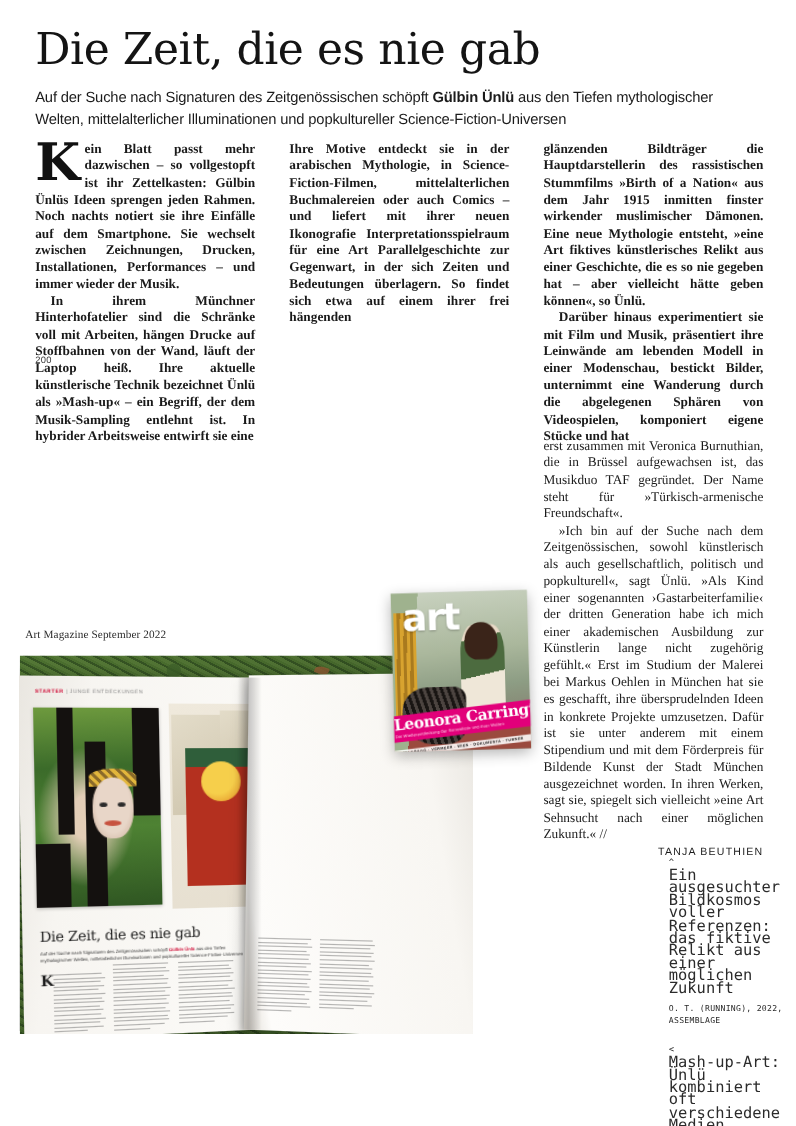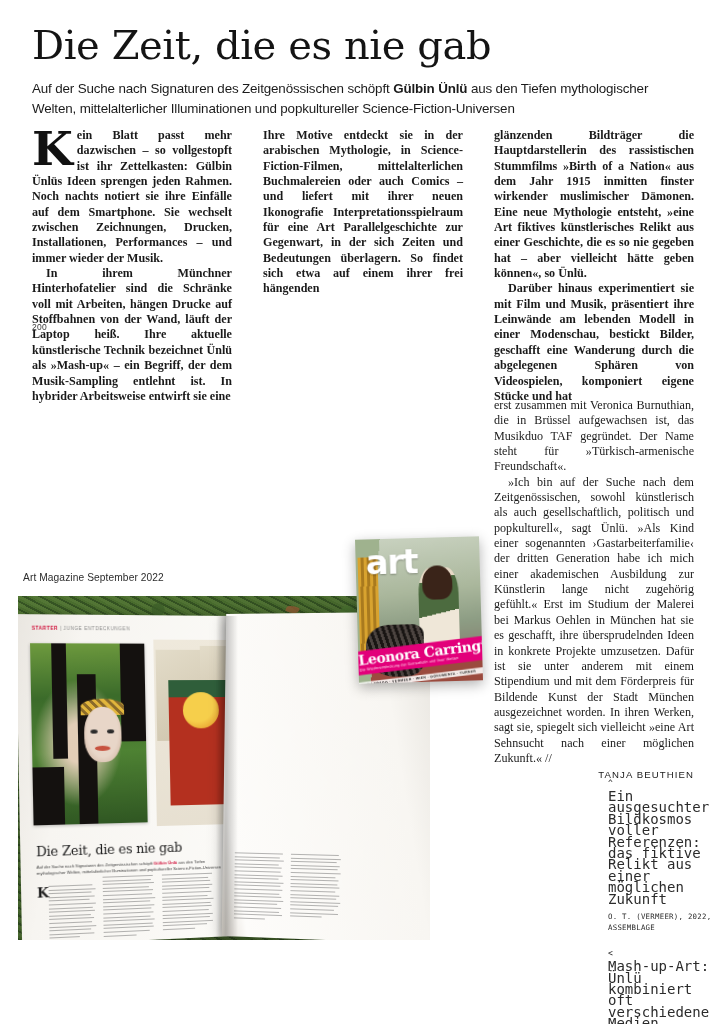--- a/index.html
+++ b/index.html
@@ -144,21 +144,21 @@
     line-height: 10.6px;
     letter-spacing: 0.25px;
     margin: 0 0 15px 0;
   }
 
   
   .photo-label {
     position: absolute;
     left: 23px;
     top: 572px;
-    font-family: Liberation Sans, sans-serif;
+    font-family: Liberation Serif, serif;
     font-size: 10.2px;
     color: #2c2c2c;
     letter-spacing: 0.1px;
   }
 
   .photo-stage {
     position: absolute;
     left: 18px;
     top: 596px;
     width: 412px;
@@ -422,37 +422,37 @@
     <p class="dropcap">Kein Blatt passt mehr dazwischen – so vollgestopft ist ihr Zettelkasten: Gülbin Ünlüs Ideen sprengen jeden Rahmen. Noch nachts notiert sie ihre Einfälle auf dem Smartphone. Sie wechselt zwischen Zeichnungen, Drucken, Installationen, Performances – und immer wieder der Musik.</p>
     <p>In ihrem Münchner Hinterhofatelier sind die Schränke voll mit Arbeiten, hängen Drucke auf Stoffbahnen von der Wand, läuft der Laptop heiß. Ihre aktuelle künstlerische Technik bezeichnet Ünlü als »Mash-up« – ein Begriff, der dem Musik-Sampling entlehnt ist. In hybrider Arbeitsweise entwirft sie eine</p>
   </div>
 
   <div class="col col-2">
     <p>Ihre Motive entdeckt sie in der arabischen Mythologie, in Science-Fiction-Filmen, mittelalterlichen Buchmalereien oder auch Comics – und liefert mit ihrer neuen Ikonografie Interpretationsspielraum für eine Art Parallelgeschichte zur Gegenwart, in der sich Zeiten und Bedeutungen überlagern. So findet sich etwa auf einem ihrer frei hängenden</p>
   </div>
 
   <div class="col col-3">
     <p>glänzenden Bildträger die Hauptdarstellerin des rassistischen Stummfilms »Birth of a Nation« aus dem Jahr 1915 inmitten finster wirkender muslimischer Dämonen. Eine neue Mythologie entsteht, »eine Art fiktives künstlerisches Relikt aus einer Geschichte, die es so nie gegeben hat – aber vielleicht hätte geben können«, so Ünlü.</p>
-    <p>Darüber hinaus experimentiert sie mit Film und Musik, präsentiert ihre Leinwände am lebenden Modell in einer Modenschau, bestickt Bilder, geschafft eine Wanderung durch die abgelegenen Sphären von Videospielen, komponiert eigene Stücke und hat</p>
+    <p>Darüber hinaus experimentiert sie mit Film und Musik, präsentiert ihre Leinwände am lebenden Modell in einer Modenschau, bestickt Bilder, unternimmt eine Wanderung durch die abgelegenen Sphären von Videospielen, komponiert eigene Stücke und hat</p>
   </div>
 
 </div>
 
 <div class="folio">200</div>
 
 <div class="col-3-lower">
   <p>erst zusammen mit Veronica Burnuthian, die in Brüssel aufgewachsen ist, das Musikduo TAF gegründet. Der Name steht für »Türkisch-armenische Freundschaft«.</p>
   <p><span>»Ich bin auf der Suche nach dem Zeitgenössischen, sowohl künstlerisch als auch gesellschaftlich, politisch und popkulturell«, sagt Ünlü. »Als Kind einer sogenannten ›Gastarbeiterfamilie‹ der dritten Generation habe ich mich einer akademischen Ausbildung zur Künstlerin lange nicht zugehörig gefühlt.« Erst im Studium der Malerei bei Markus Oehlen in München hat sie es geschafft, ihre übersprudelnden Ideen in konkrete Projekte umzusetzen. Dafür ist sie unter anderem mit einem Stipendium und mit dem Förderpreis für Bildende Kunst der Stadt München ausgezeichnet worden. In ihren Werken, sagt sie, spiegelt sich vielleicht »eine Art Sehnsucht nach einer möglichen Zukunft.« //</span><span class="byline">TANJA BEUTHIEN</span></p>
 </div>
 
 <div class="captions">
 
   <div class="cap-arrow">^</div>
   <p class="cap-text">Ein ausgesuchter Bildkosmos voller Referenzen: das fiktive Relikt aus einer möglichen Zukunft</p>
-  <p class="cap-credit">O. T. (VERMEER), 2022, ASSEMBLAGE</p>
+  <p class="cap-credit">O. T. (RUNNING), 2022, ASSEMBLAGE</p>
 
   <div class="cap-arrow">&lt;</div>
   <p class="cap-text">Mash-up-Art: Ünlü kombiniert oft verschiedene Medien miteinander</p>
   <p class="cap-credit">RUNNING OUT IDENTITY, 2021, JUNGE MEDIA, VIDEOINSTALLATION</p>
 
 </div>
 
 <div class="photo-label">Art Magazine September 2022</div>
 
 <div class="photo-stage">

